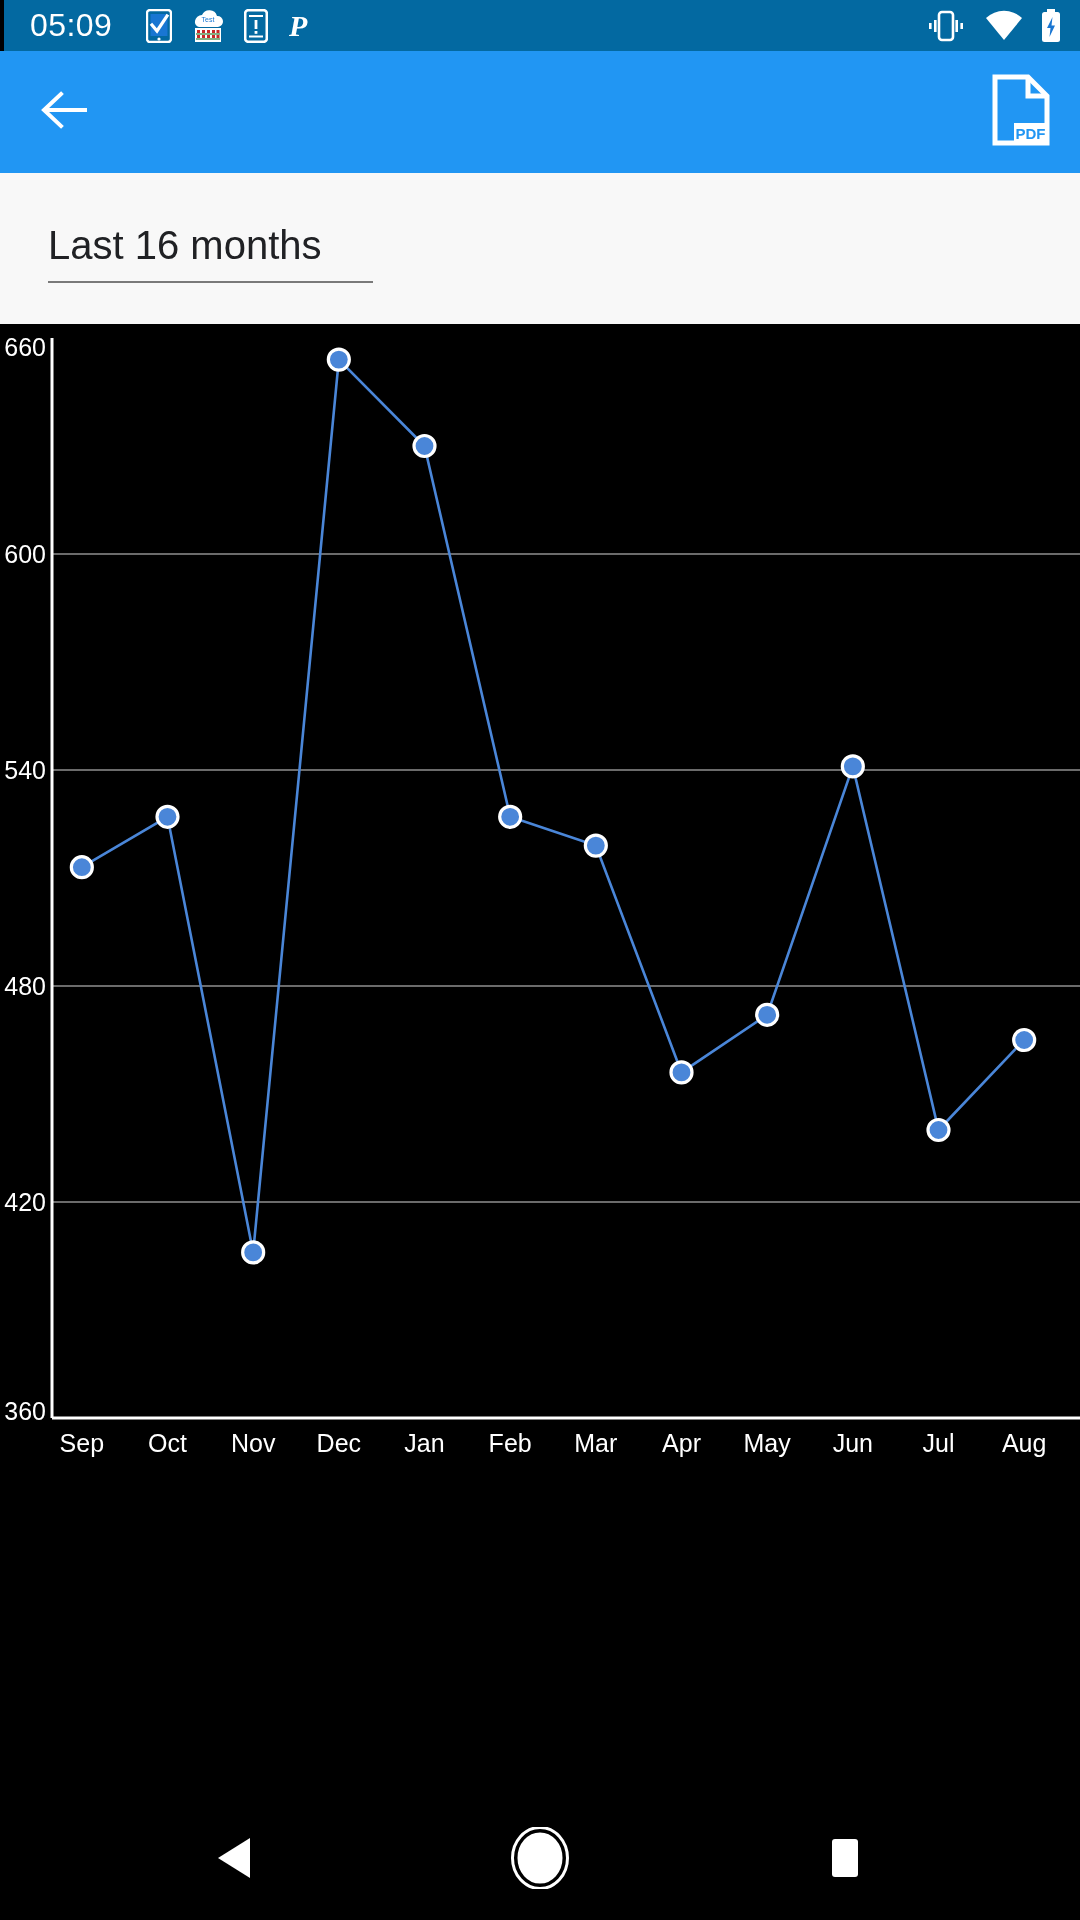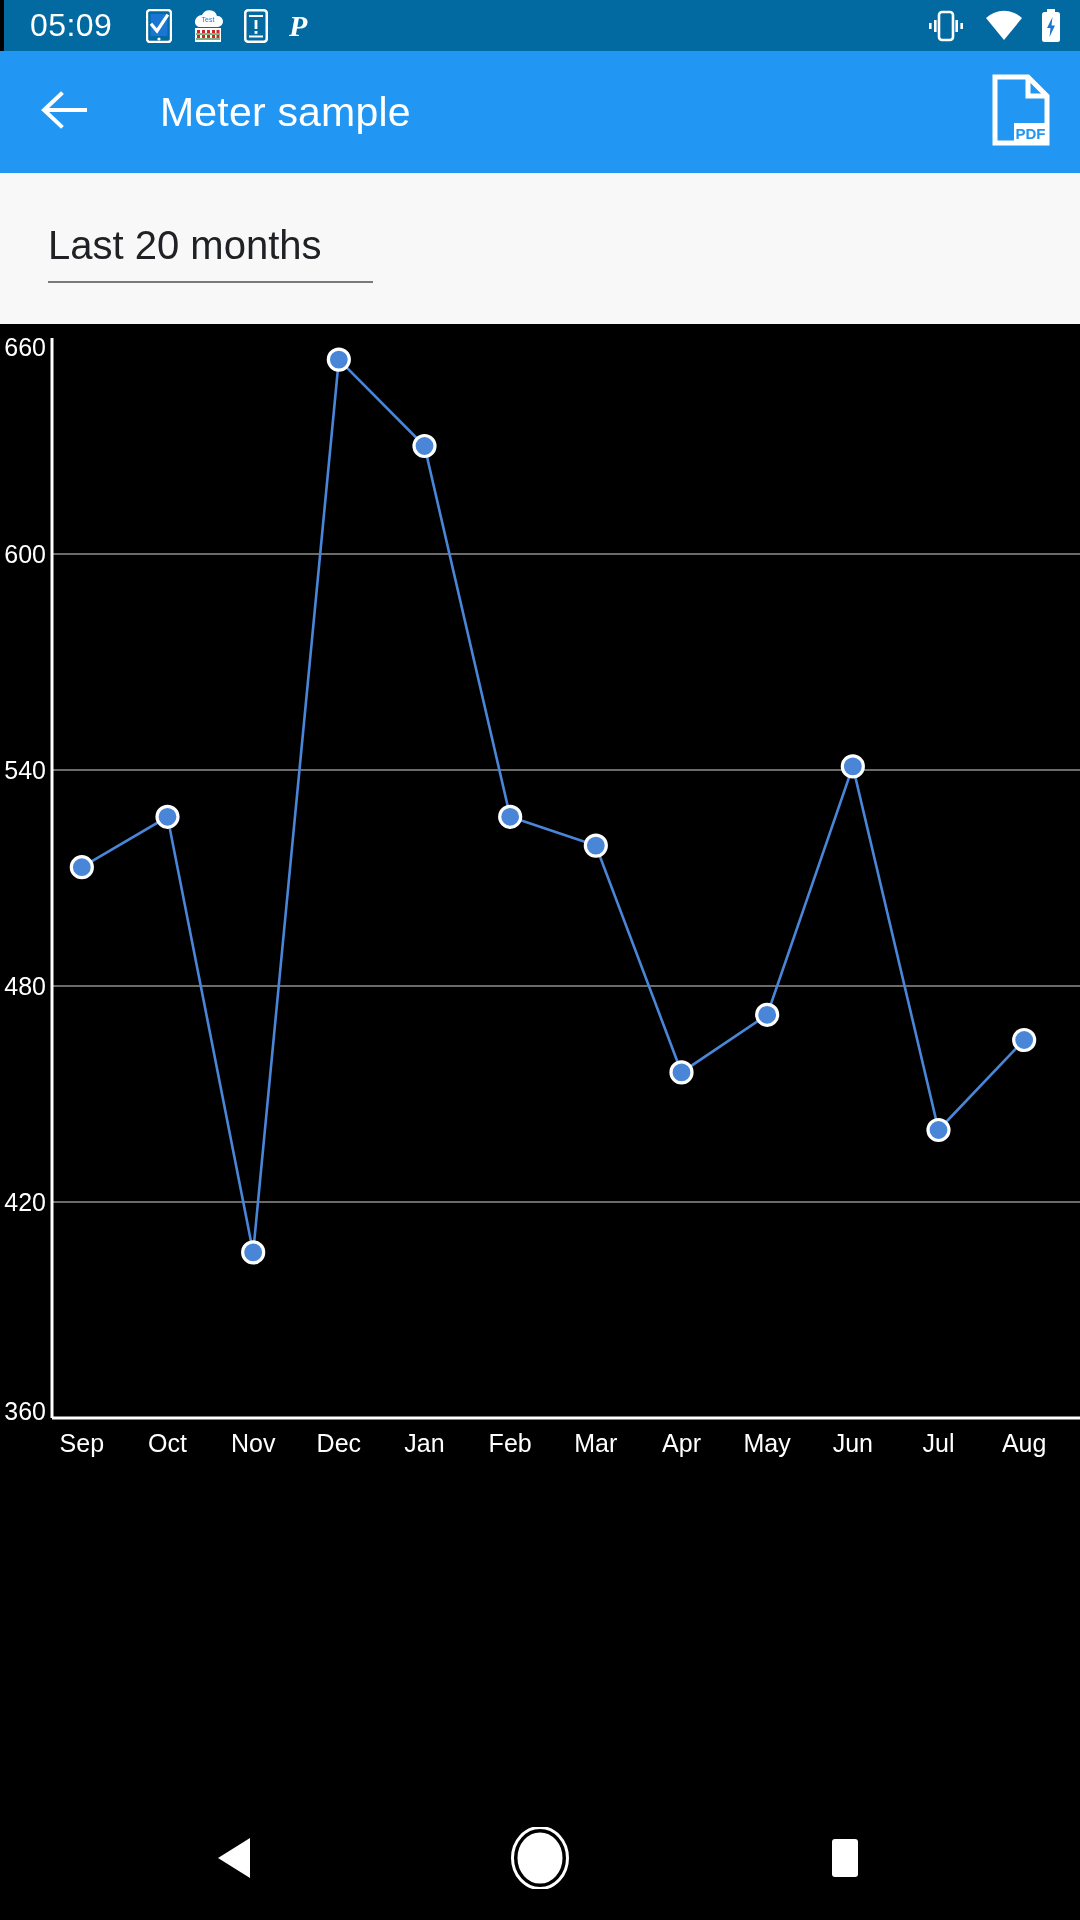--- a/index.html
+++ b/index.html
@@ -152,36 +152,35 @@
 
 <div id="app-bar">
   <div id="back-button">
     <span>
       <svg width="50" height="40" viewBox="0 0 50 40">
         <line x1="3" y1="20" x2="46" y2="20" stroke="#fff" stroke-width="4"></line>
         <polyline points="20,4 3,20 20,36" fill="none" stroke="#fff" stroke-width="4" stroke-linecap="square" stroke-linejoin="miter"></polyline>
       </svg>
     </span>
   </div>
-  <div id="app-title">Meter sample</div>
   <div id="pdf-button">
     <span>
       <svg width="62" height="72" viewBox="0 0 62 72">
         <path d="M5 3 H38 L57 22 V69 H5 Z" fill="none" stroke="#fff" stroke-width="5" stroke-linejoin="miter"></path>
         <path d="M38 3 V22 H57" fill="none" stroke="#fff" stroke-width="5" stroke-linejoin="miter"></path>
         <rect x="24" y="49" width="33" height="20" fill="#fff"></rect>
         <text x="40.5" y="65" font-size="15" font-weight="bold" fill="#2196f3" text-anchor="middle" font-family="'Liberation Sans',sans-serif">PDF</text>
       </svg>
     </span>
   </div>
 </div>
 
 <div id="selector-strip">
   <div id="range-select">
-    <div id="range-select-value">Last 20 months</div>
+    <div id="range-select-value">Last 16 months</div>
   </div>
 </div>
 
 <div id="chart-area">
   <svg id="chart-svg" width="1080" height="1476" viewBox="0 0 1080 1476">
     <rect x="0" y="0" width="1080" height="1476" fill="#000000"></rect>
     <g id="grid-lines">
         <line x1="52" x2="1080" y1="878" y2="878" stroke="#6b6b6b" stroke-width="2"></line>
         <line x1="52" x2="1080" y1="662" y2="662" stroke="#6b6b6b" stroke-width="2"></line>
         <line x1="52" x2="1080" y1="446" y2="446" stroke="#6b6b6b" stroke-width="2"></line>

